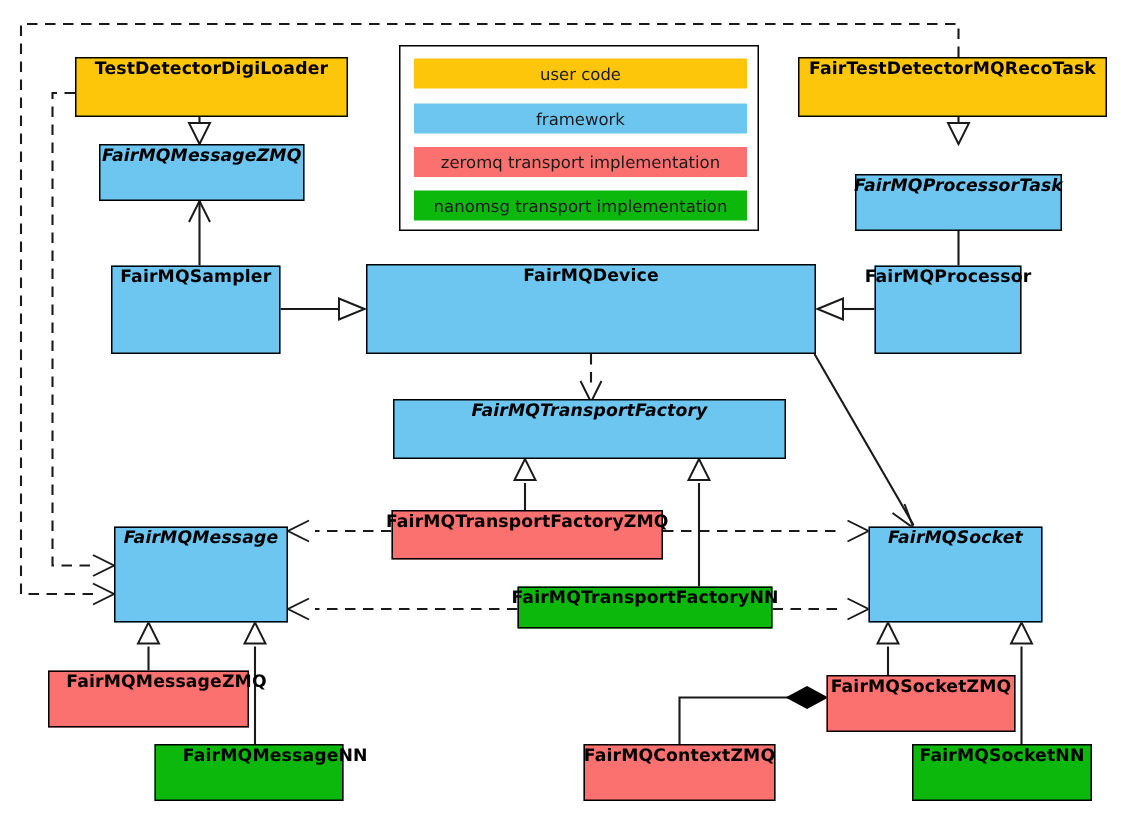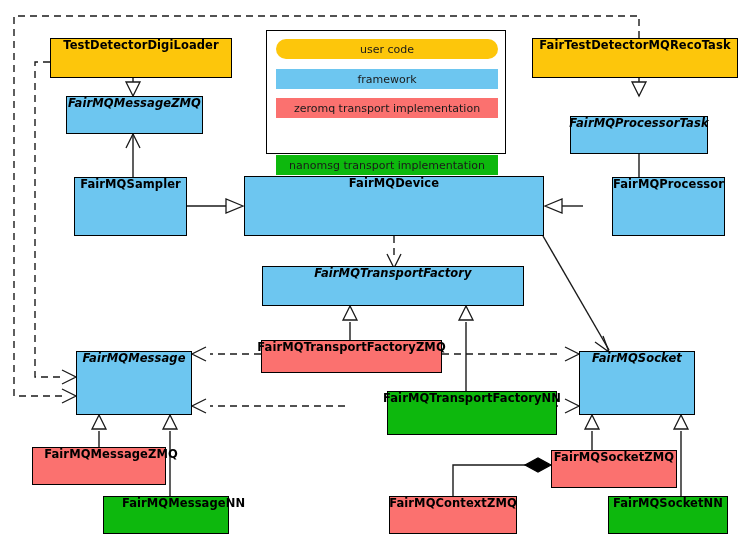--- a/index.html
+++ b/index.html
@@ -150,41 +150,41 @@
   </div>
 
   <div class="uml-box" style="left:74px; top:177px; width:113px; height:59px; background:#6DC6F0;">
     <span>FairMQSampler</span>
   </div>
 
   <div class="uml-box" style="left:244px; top:176px; width:300px; height:60px; background:#6DC6F0;">
     <span>FairMQDevice</span>
   </div>
 
-  <div class="uml-box" style="left:612px; top:177px; width:113px; height:59px; background:#6DC6F0;">
+  <div class="uml-box" style="left:583px; top:177px; width:98px; height:59px; background:#6DC6F0;">
     <span>FairMQProcessor</span>
   </div>
 
   <div class="uml-box" style="left:532px; top:38px; width:206px; height:40px; background:#FDC60B;">
     <span>FairTestDetectorMQRecoTask</span>
   </div>
 
   <div class="uml-box italic" style="left:570px; top:96px; width:138px; height:38px; background:#6DC6F0;margin-top:20px;">
     <span>FairMQProcessorTask</span>
   </div>
 
   <div class="uml-box italic" style="left:262px; top:266px; width:262px; height:40px; background:#6DC6F0;">
     <span>FairMQTransportFactory</span>
   </div>
 
   <div class="uml-box" style="left:261px; top:340px; width:181px; height:33px; background:#FB716F;">
     <span>FairMQTransportFactoryZMQ</span>
   </div>
 
-  <div class="uml-box" style="left:345px; top:391px; width:170px; height:44px; background:#0DB80D;margin-left:42px;">
+  <div class="uml-box" style="left:345px; top:391px; width:170px; height:28px; background:#0DB80D;">
     <span>FairMQTransportFactoryNN</span>
   </div>
 
   <div class="uml-box italic" style="left:76px; top:351px; width:116px; height:64px; background:#6DC6F0;">
     <span>FairMQMessage</span>
   </div>
 
   <div class="uml-box italic" style="left:579px; top:351px; width:116px; height:64px; background:#6DC6F0;">
     <span>FairMQSocket</span>
   </div>
@@ -203,27 +203,27 @@
 
   <div class="uml-box" style="left:608px; top:496px; width:120px; height:38px; background:#0DB80D;">
     <span>FairMQSocketNN</span>
   </div>
 
   <div class="uml-box" style="left:389px; top:496px; width:128px; height:38px; background:#FB716F;">
     <span>FairMQContextZMQ</span>
   </div>
 
   <div class="legend-panel" style="left:266px; top:30px; width:240px; height:124px;">
-    <div class="legend-row" style="left:9px; top:8px; width:222px; height:20px; background:#FDC60B;border-radius:10px;">
+    <div class="legend-row" style="left:9px; top:8px; width:222px; height:20px; background:#FDC60B;">
       <span>user code</span>
     </div>
     <div class="legend-row" style="left:9px; top:38px; width:222px; height:20px; background:#6DC6F0;">
       <span>framework</span>
     </div>
     <div class="legend-row" style="left:9px; top:67px; width:222px; height:20px; background:#FB716F;">
       <span>zeromq transport implementation</span>
     </div>
-    <div class="legend-row" style="left:9px; top:96px; width:222px; height:20px; background:#0DB80D;margin-top:28px;">
+    <div class="legend-row" style="left:9px; top:96px; width:222px; height:20px; background:#0DB80D;">
       <span>nanomsg transport implementation</span>
     </div>
   </div>
 
 </div>
 
 </body></html>

